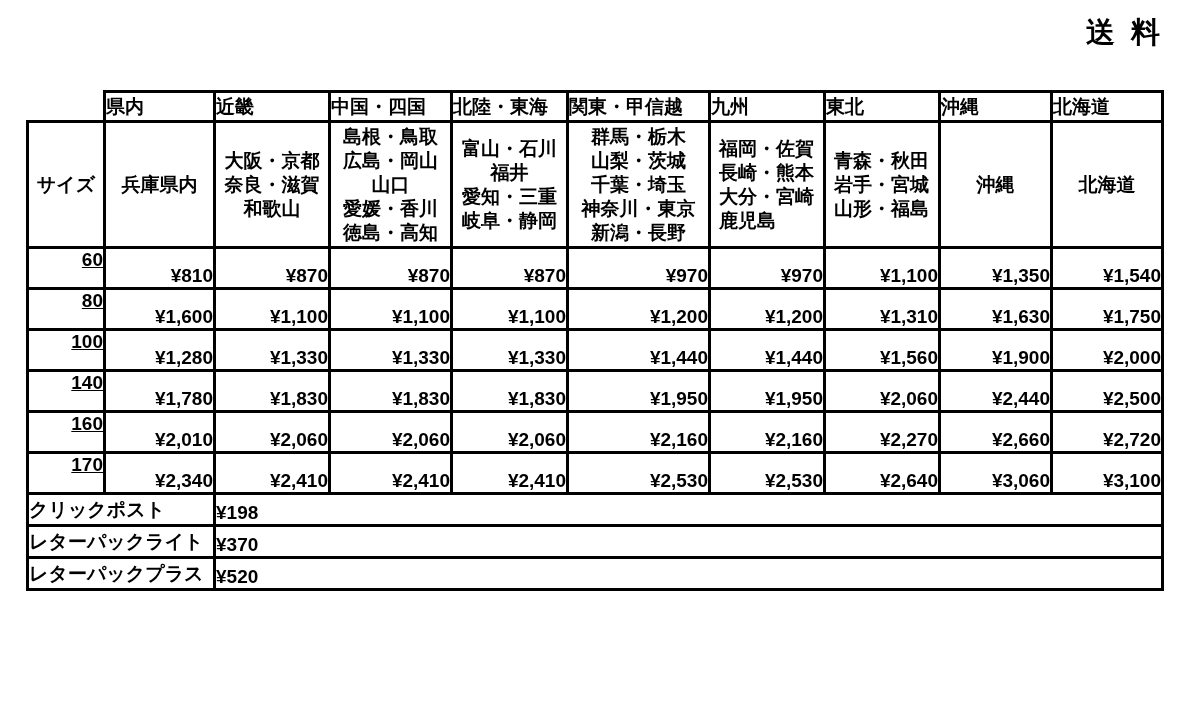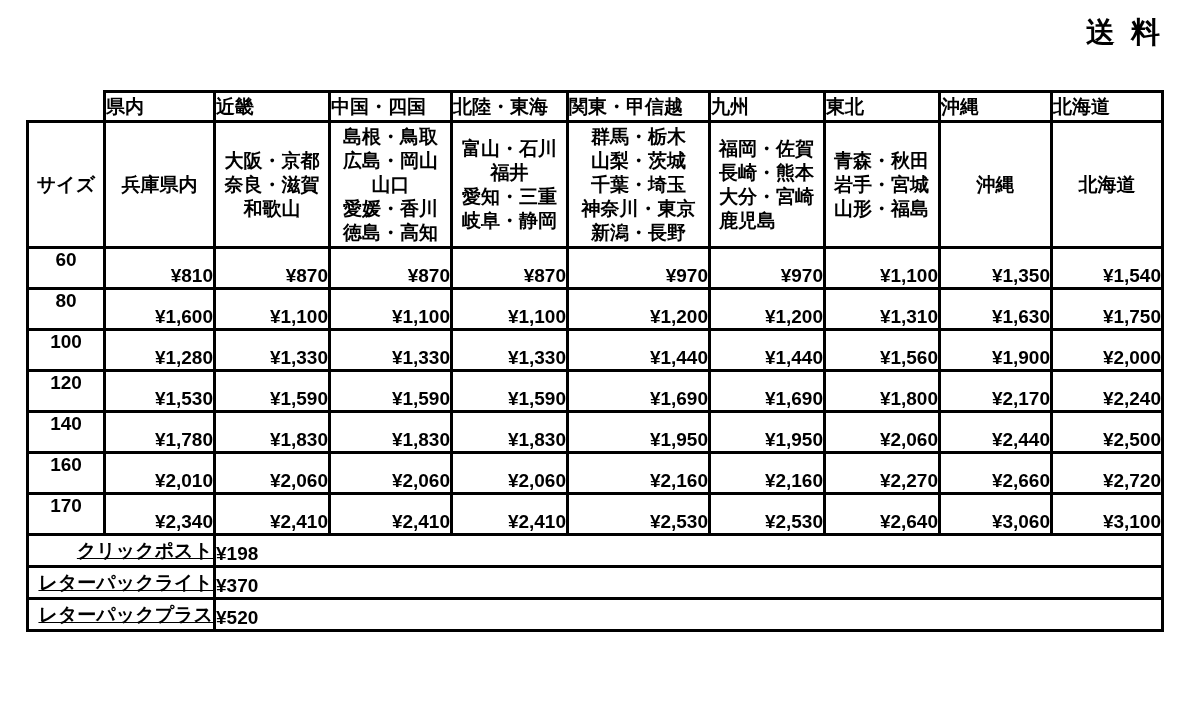--- a/index.html
+++ b/index.html
@@ -52,23 +52,23 @@
   }
   tr.r-head  { height: 30px; }
   tr.r-pref  { height: 126px; }
   tr.r-size  { height: 41px; }
   tr.r-svc   { height: 32px; }
 
   .region-h  { text-align: left; vertical-align: middle; font-size: 19px; }
   .size-h    { text-align: center;  vertical-align: middle; padding-right: 7px; font-size: 20px; }
   .pref      { text-align: center; vertical-align: middle; line-height: 24px; font-size: 19px; }
   .pref.left { text-align: left; padding-left: 8px; }
-  .size-lab  { text-align: center; vertical-align: top; padding: 2px 9px 0 0; font-size: 18px; }
+  .size-lab  { text-align: right; vertical-align: top; padding: 2px 9px 0 0; font-size: 18px; text-decoration: underline; }
   .price     { text-align: right; vertical-align: bottom; padding: 0 4px 4px 0; font-size: 20px; }
-  .svc-label { text-align: right; vertical-align: middle; font-size: 19px; text-decoration: underline; }
+  .svc-label { text-align: left; vertical-align: middle; font-size: 19px; }
   .svc-price { vertical-align: bottom; padding-bottom: 3px; font-size: 20px; }
   .pref-line { pointer-events: none; }
 </style>
 </head>
 <body>
 
 <div class="title">送 料</div>
 
 <table class="fee-table">
   <colgroup>
@@ -174,32 +174,20 @@
         <td class="price">¥1,330</td>
         <td class="price">¥1,330</td>
         <td class="price">¥1,330</td>
         <td class="price">¥1,440</td>
         <td class="price">¥1,440</td>
         <td class="price">¥1,560</td>
         <td class="price">¥1,900</td>
         <td class="price">¥2,000</td>
       </tr>
       <tr class="r-size">
-        <th class="size-lab">120</th>
-        <td class="price">¥1,530</td>
-        <td class="price">¥1,590</td>
-        <td class="price">¥1,590</td>
-        <td class="price">¥1,590</td>
-        <td class="price">¥1,690</td>
-        <td class="price">¥1,690</td>
-        <td class="price">¥1,800</td>
-        <td class="price">¥2,170</td>
-        <td class="price">¥2,240</td>
-      </tr>
-      <tr class="r-size">
         <th class="size-lab">140</th>
         <td class="price">¥1,780</td>
         <td class="price">¥1,830</td>
         <td class="price">¥1,830</td>
         <td class="price">¥1,830</td>
         <td class="price">¥1,950</td>
         <td class="price">¥1,950</td>
         <td class="price">¥2,060</td>
         <td class="price">¥2,440</td>
         <td class="price">¥2,500</td>

